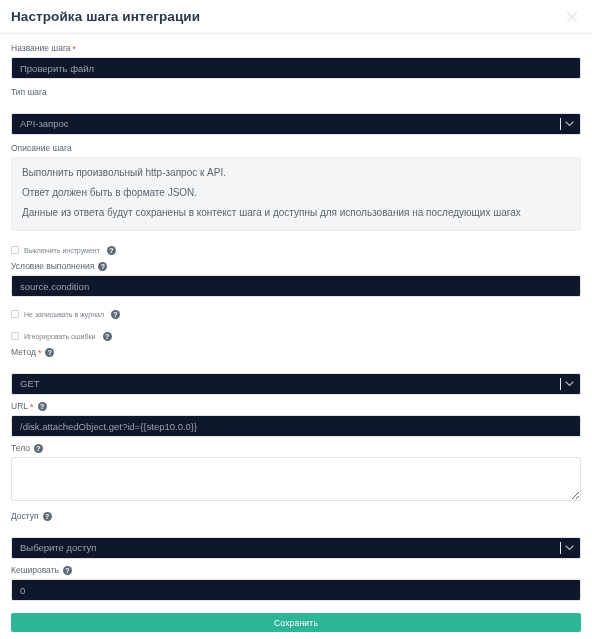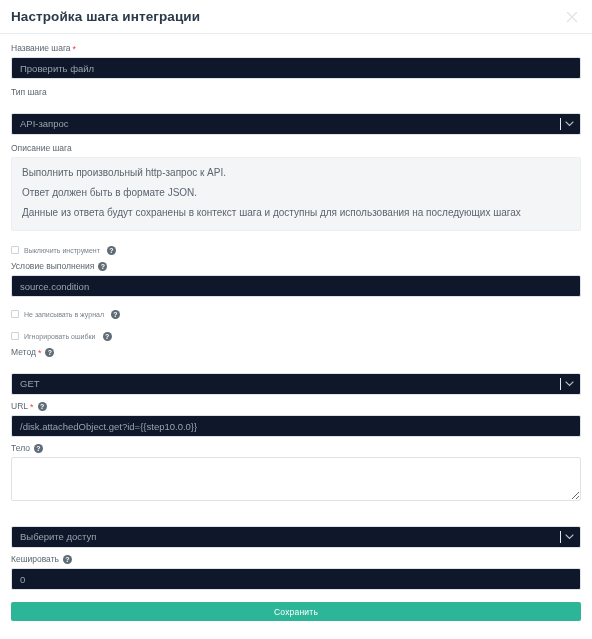--- a/index.html
+++ b/index.html
@@ -349,20 +349,24 @@
       </div>
       <textarea class="textarea-input" style=""></textarea>
     </div>
 
     <div class="gap-4"></div>
 
 
     <div class="gap-6"></div>
 
     <div class="field">
+      <div class="field-label">
+        <span>Доступ</span>
+        <span class="help-icon">?</span>
+      </div>
       <div class="select-wrap">
         <div class="select-input">Выберите доступ</div>
         <div class="select-divider"></div>
         <div class="select-caret">
           <svg width="9" height="6" viewBox="0 0 9 6">
             <path d="M1 1 L4.5 4.5 L8 1" stroke="#b5bcc3" stroke-width="1.1" fill="none" stroke-linecap="round"></path>
           </svg>
         </div>
       </div>
     </div>

